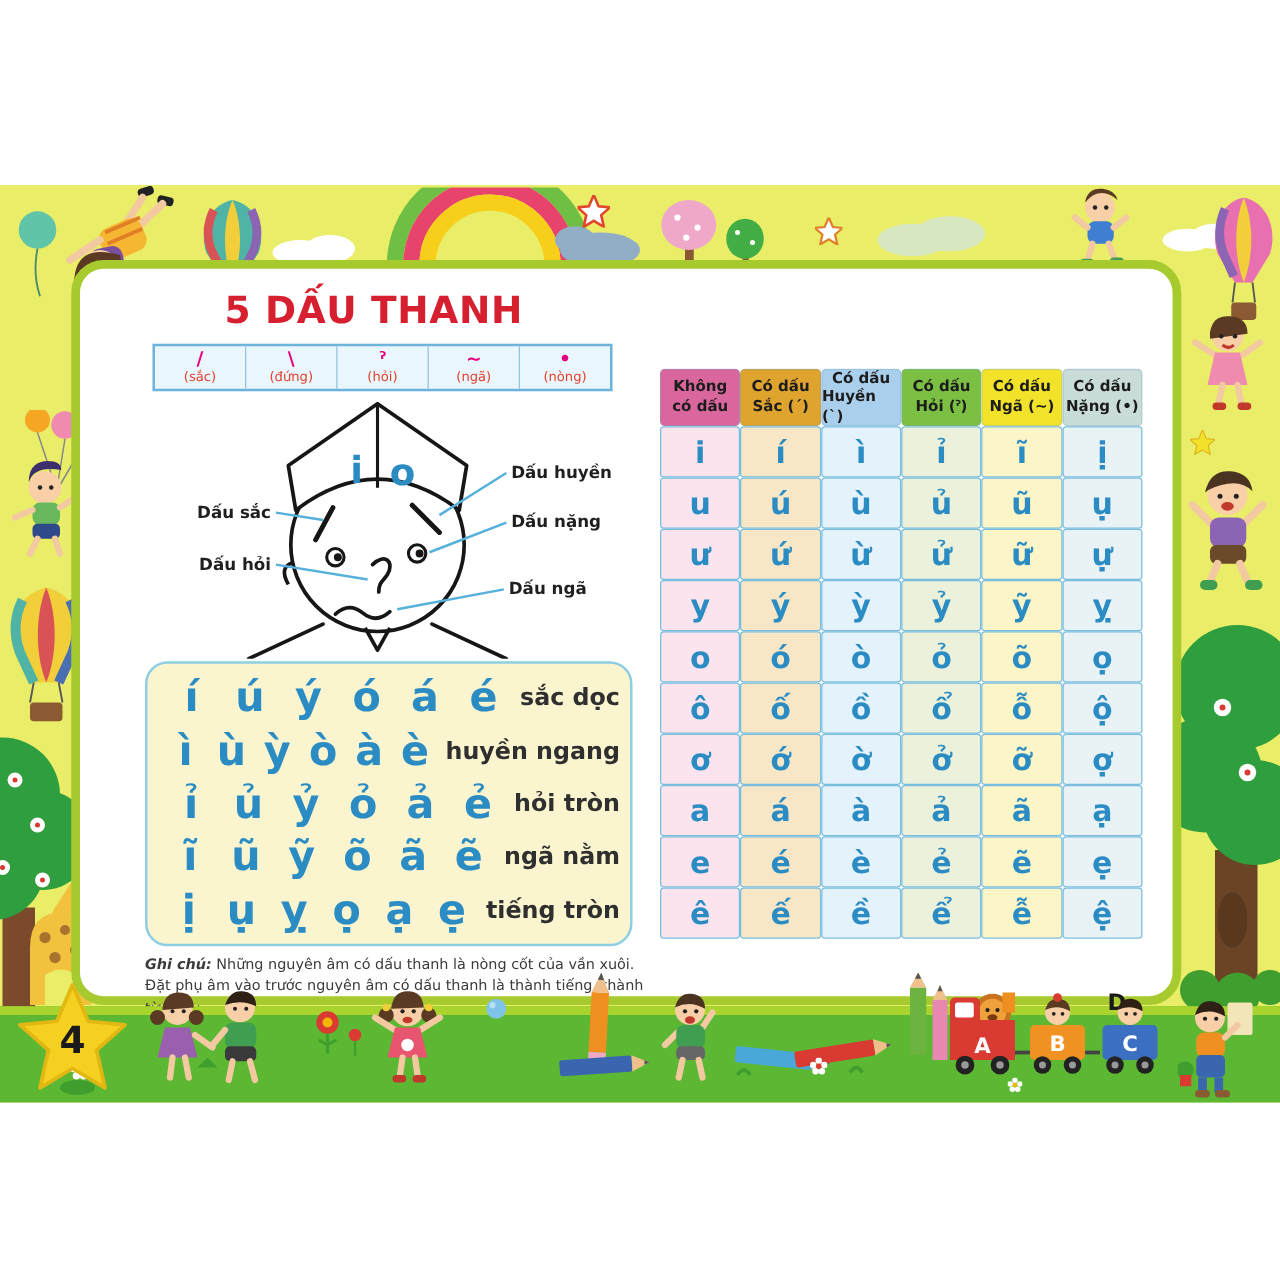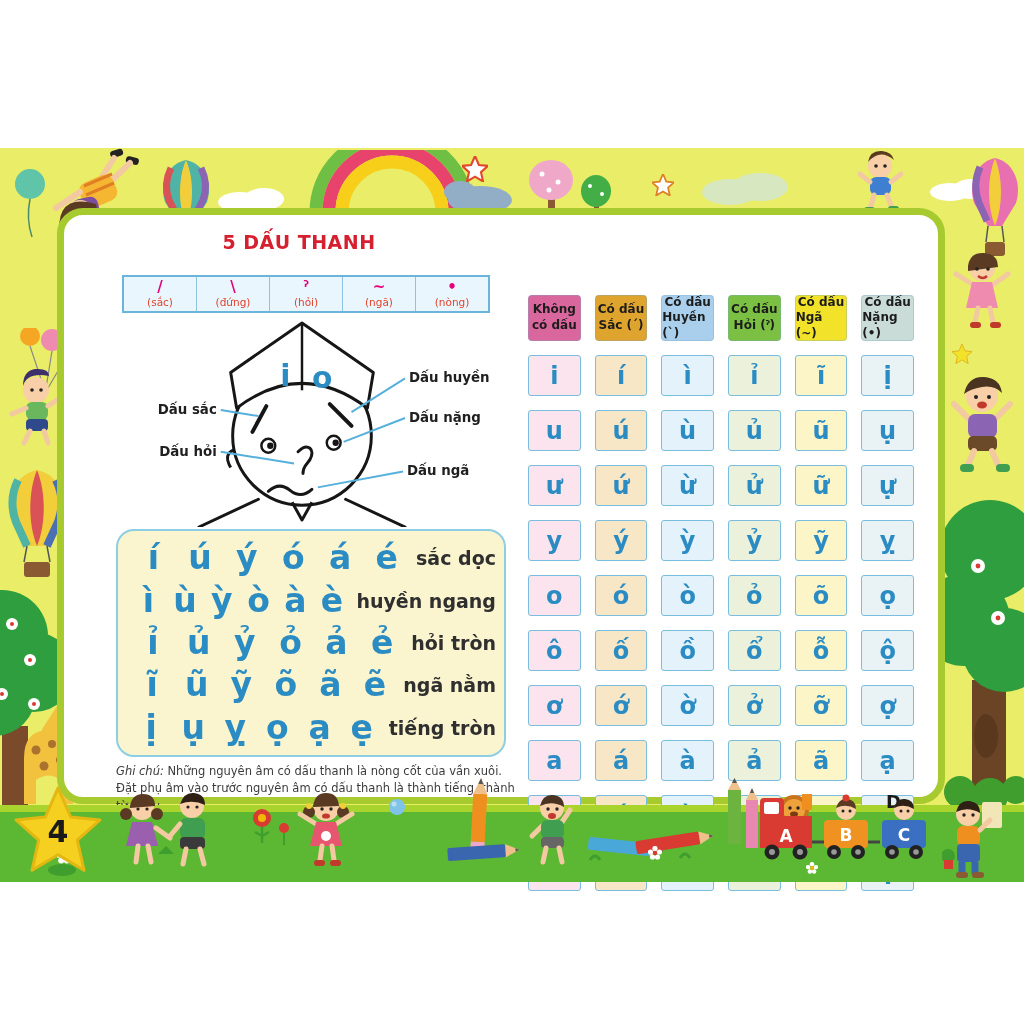--- a/index.html
+++ b/index.html
@@ -11,21 +11,21 @@
   .side-left{position:absolute;left:0;top:0;width:57px;height:660px;
     background:linear-gradient(180deg,#e9ed67 0%,#e6ecal 0%,#e3ecab 28%,#cfe9f1 52%,#cde8ef 100%);}
   .grass{position:absolute;left:0;top:657px;width:1024px;height:77px;background:#5cb832;border-top:7px solid #a9d32d;box-sizing:border-box;}
   .d{position:absolute;}
 
   .panel{position:absolute;left:57px;top:60px;width:888px;height:596px;box-sizing:border-box;
     background:#fff;border:7px solid #a7cb2f;border-radius:26px;}
 
   .page-title{position:absolute;font-weight:800;color:#d61f2f;text-align:center;
     letter-spacing:.5px;white-space:nowrap;}
-  #title-left{left:30px;top:16px;width:410px;font-size:19px;}
+  #title-left{left:30px;top:16px;width:410px;font-size:30px;}
   #title-right{left:462px;top:18px;width:392px;font-size:24px;}
 
   
   .tone-strip{position:absolute;left:58px;top:60px;width:368px;height:38px;display:flex;
     background:#eaf6fd;border:2px solid #6cb4d9;box-sizing:border-box;}
   .tone-cell{flex:1;display:flex;flex-direction:column;align-items:center;justify-content:center;
     border-right:1px solid #8fc3e0;line-height:1;}
   .tone-cell:last-child{border-right:none;}
   .tone-mark{color:#e5007d;font-weight:900;font-size:15px;height:15px;}
   .tone-label{color:#e2422c;font-size:10.5px;margin-top:2px;}
@@ -35,25 +35,25 @@
 
   
   .vowel-box{position:absolute;left:52px;top:314px;width:390px;height:228px;box-sizing:border-box;
     background:#fbf5cf;border:2px solid #8ecee4;border-radius:18px;padding:6px 8px 6px 12px;
     display:flex;flex-direction:column;justify-content:space-around;}
   .vowel-row{display:flex;align-items:center;height:42px;}
   .vowel-letter{width:47px;text-align:center;font-size:33px;font-weight:800;color:#2b8cc4;line-height:42px;}
   .vowel-row-label{font-size:19px;font-weight:600;color:#2f2f2f;margin-left:6px;white-space:nowrap;}
 
   .note{position:absolute;left:52px;top:548px;width:404px;font-size:11.5px;color:#3b3b3b;line-height:1.5;}
-  .note .lead{font-style:italic;font-weight:400;}
+  .note .lead{font-style:italic;font-weight:700;}
 
   
   .tone-table{position:absolute;left:464px;top:80px;width:386px;display:grid;
-    grid-template-columns:repeat(6,1fr);gap:14px;}
+    grid-template-columns:repeat(6,1fr);gap:0;}
   .th{height:46px;border-radius:4px;display:flex;flex-direction:column;align-items:center;justify-content:center;
     font-size:12px;font-weight:700;color:#1c1c1c;line-height:1.3;border:1px solid rgba(120,170,200,.35);box-sizing:border-box;}
   .td{height:41px;border-radius:3px;border:1px solid #79bede;box-sizing:border-box;
     display:flex;align-items:center;justify-content:center;
     font-size:24px;font-weight:800;color:#2b8cc4;}
 
   .star-num{font-weight:800;}
 </style>
 </head>
 <body>

